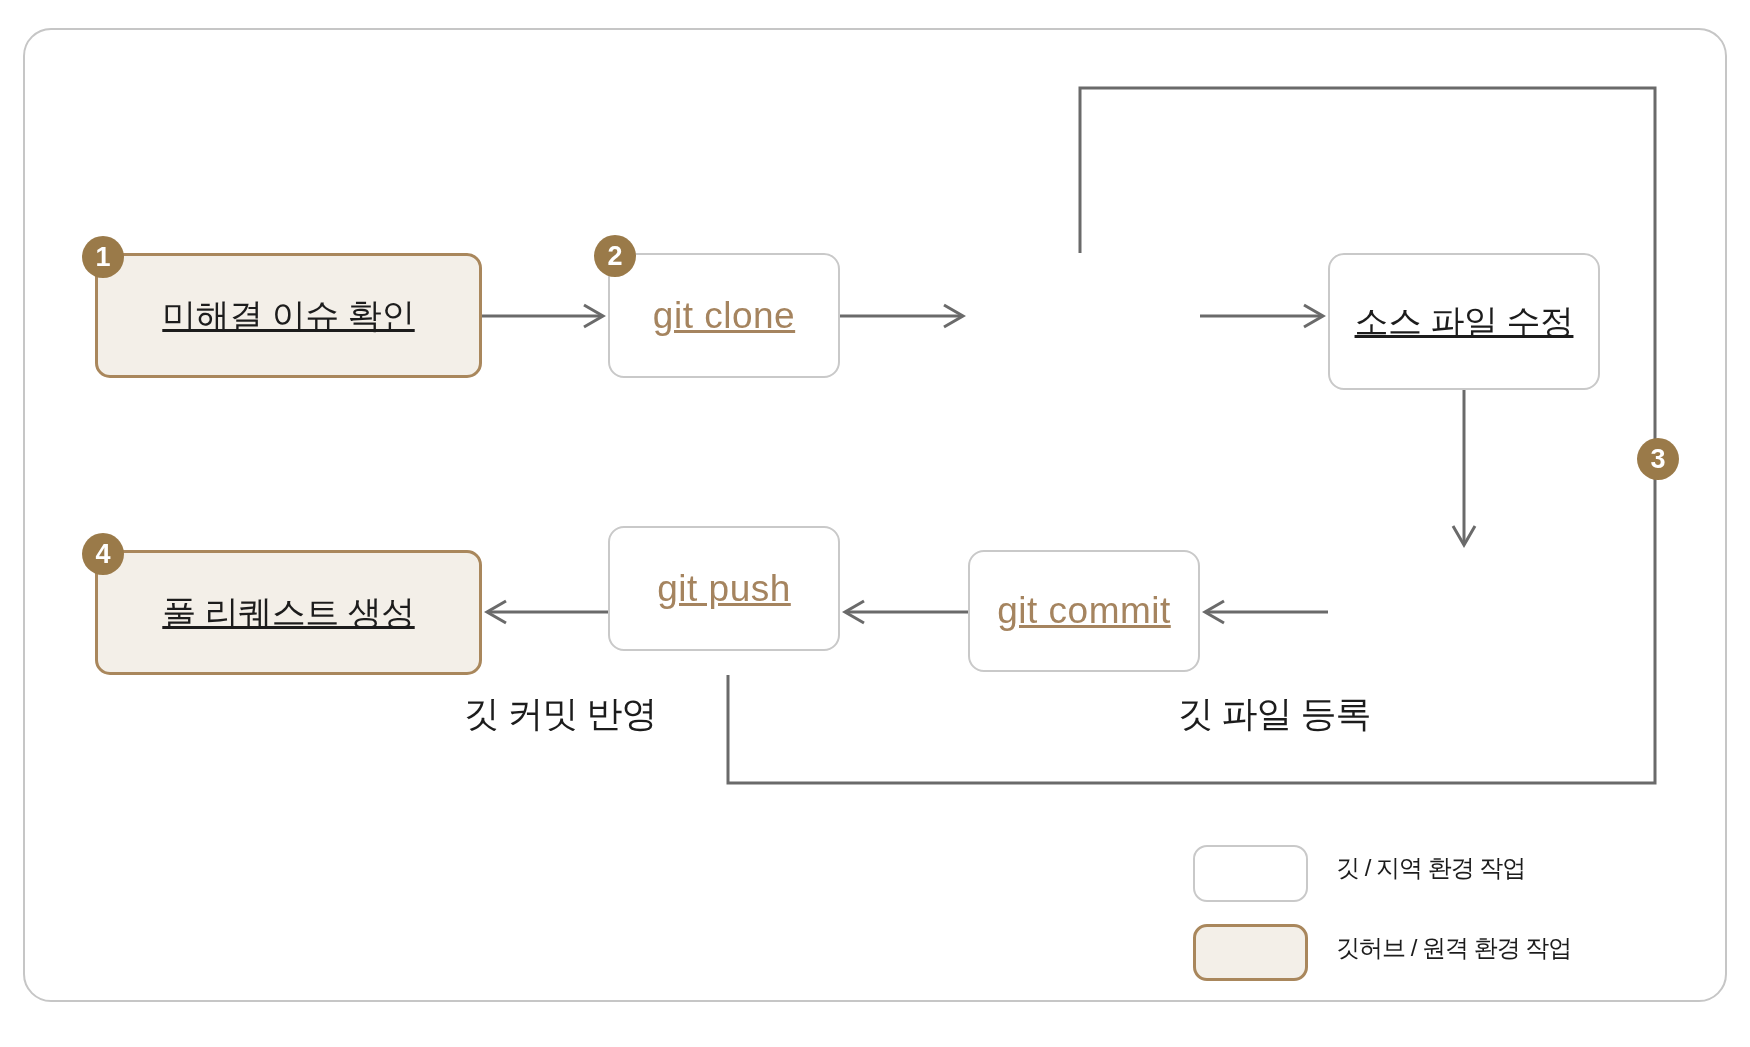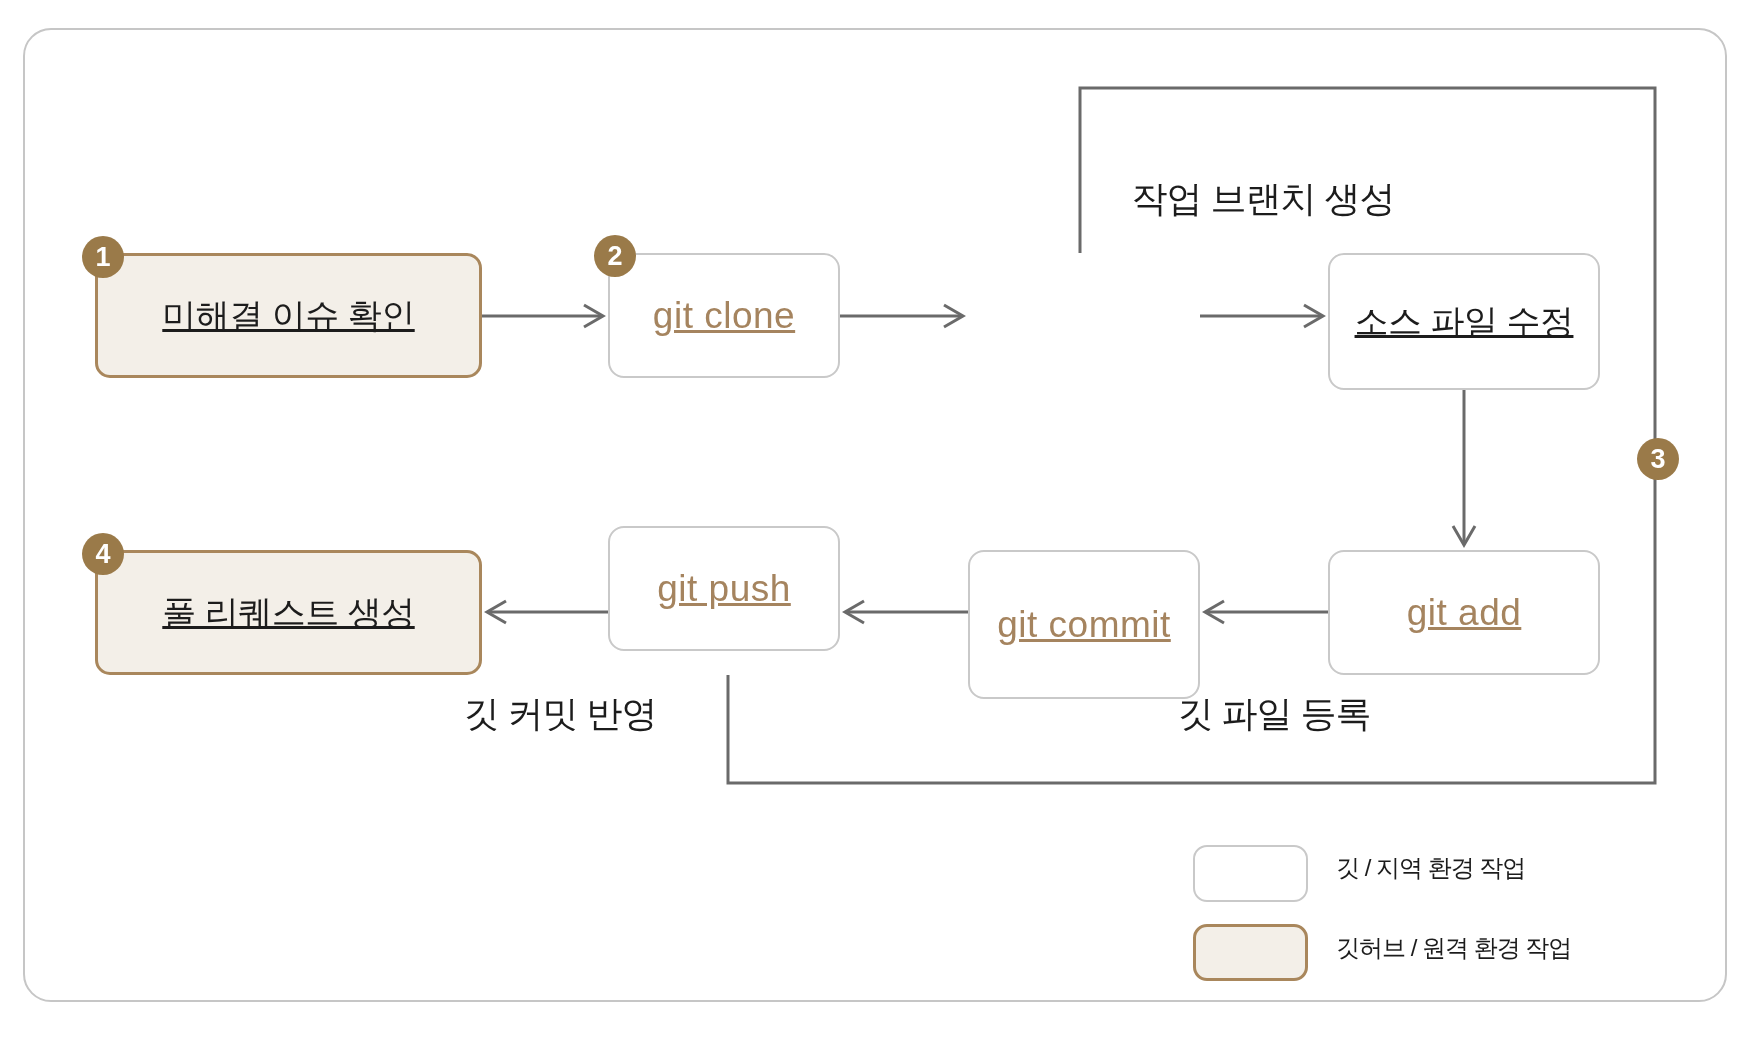--- a/index.html
+++ b/index.html
@@ -165,31 +165,27 @@
 
   <div class="node remote" style="left:95px;top:550px;width:387px;height:125px">
     <span class="badge corner">4</span>
     <span class="node-label">풀 리퀘스트 생성</span>
   </div>
 
   <div class="node" style="left:608px;top:526px;width:232px;height:125px">
     <span class="node-label git">git push</span>
   </div>
 
-  <div class="node" style="left:968px;top:550px;width:232px;height:149px">
+  <div class="node" style="left:968px;top:550px;width:232px;height:122px">
     <span class="node-label git">git commit</span>
   </div>
 
-  <div class="node" style="left:1328px;top:550px;width:272px;height:125px">
-    <span class="node-label git">git add</span>
-  </div>
 
   <span class="badge loose">3</span>
 
-  <span class="edge-label" style="left:1263px;top:175px">작업 브랜치 생성</span>
   <span class="edge-label" style="left:560px;top:690px">깃 커밋 반영</span>
   <span class="edge-label" style="left:1274px;top:690px">깃 파일 등록</span>
 
   <div class="legend-swatch local" style="left:1193px;top:845px"></div>
   <span class="legend-label" style="left:1336px;top:852px">깃 / 지역 환경 작업</span>
   <div class="legend-swatch remote" style="left:1193px;top:924px"></div>
   <span class="legend-label" style="left:1336px;top:932px">깃허브 / 원격 환경 작업</span>
 
 </div>
 

